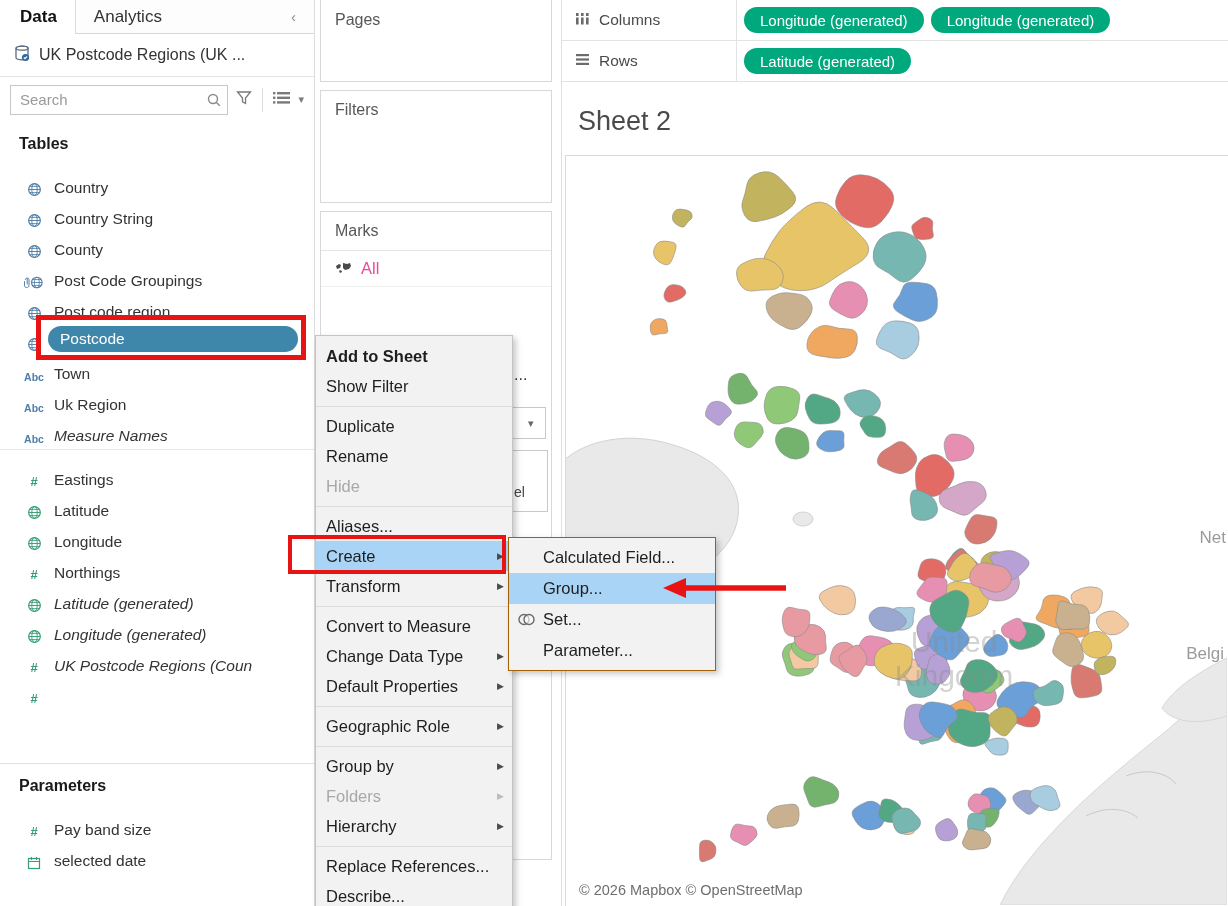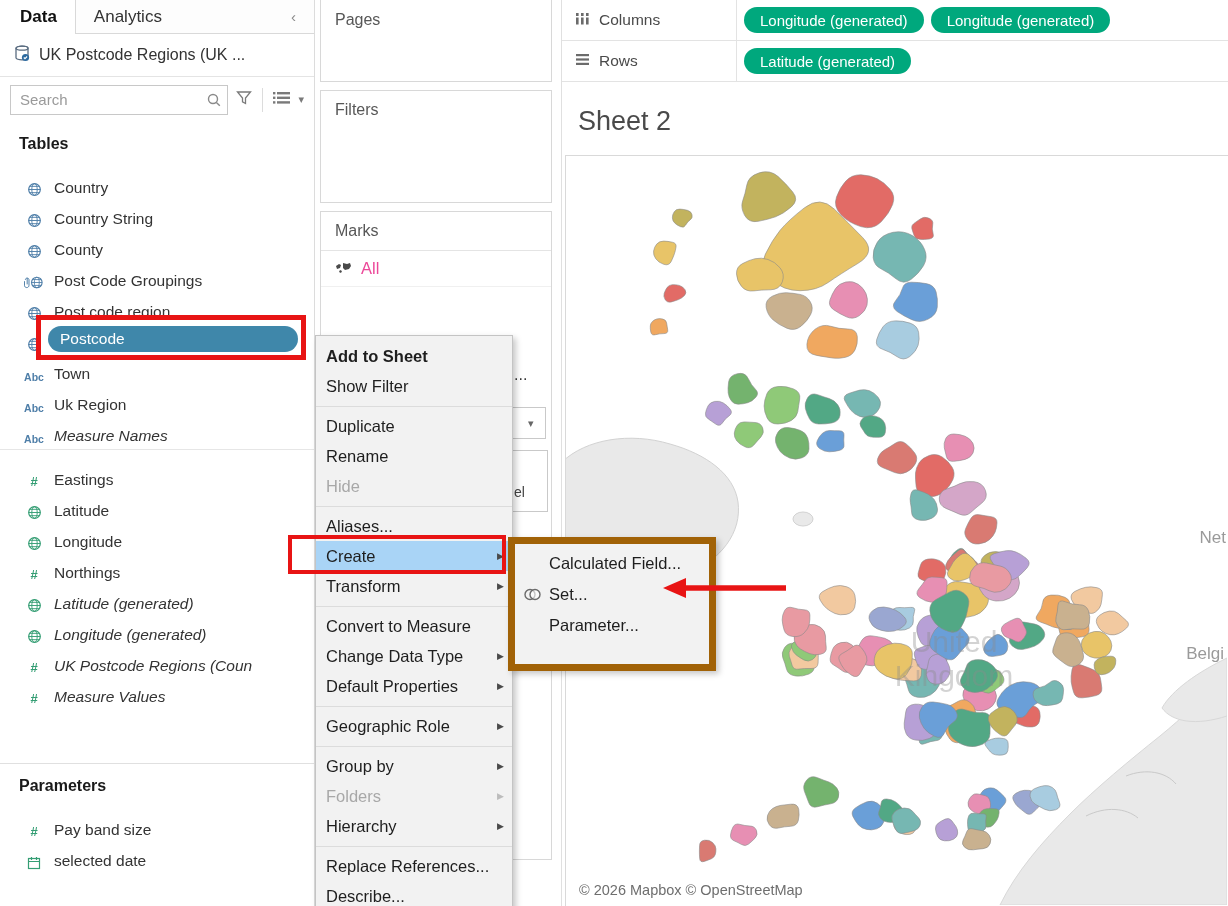--- a/index.html
+++ b/index.html
@@ -77,21 +77,21 @@
   .mi { height:30px; display:flex; align-items:center; padding:0 8px 0 10px;
     font-size:16.5px; color:#1e1e1e; cursor:default; }
   .mi .mi-label { flex:1; white-space:nowrap; }
   .mi.bold .mi-label { font-weight:bold; }
   .mi.dis { color:#a8a8a8; }
   .mi .mi-arrow { font-size:9px; color:#4a4a4a; }
   .mi.dis .mi-arrow { color:#bcbcbc; }
   .msep { height:10px; display:flex; align-items:center; }
   .msep div { width:100%; border-top:1px solid #dcdcdc; }
   .submenu { position:absolute; left:508px; top:537px; width:208px; height:134px;
-    background:#f2f2f2; border:7px solid #a16207; box-shadow:3px 3px 6px rgba(0,0,0,.22);
+    background:#f2f2f2; border:1px solid #a16207; box-shadow:3px 3px 6px rgba(0,0,0,.22);
     padding-top:4px; z-index:21; }
   .smi { height:31px; display:flex; align-items:center; font-size:16.5px; color:#1e1e1e; }
   .smi .gutter { width:34px; display:flex; justify-content:center; align-items:center; flex:none; }
   .smi .smi-label { white-space:nowrap; }
 
   
   .red-annot { position:absolute; border-style:solid; z-index:30; pointer-events:none; }
   #annot-arrow { position:absolute; z-index:31; pointer-events:none; }
 </style>
 </head>
@@ -289,21 +289,20 @@
         <div class="fieldrow italic">
           <span class="ficon">
             <span style="color:#359e74;font-weight:bold;font-size:13px;">#</span>
           </span>
           <span class="flabel">UK Postcode Regions (Coun</span>
         </div>
         <div class="fieldrow italic">
           <span class="ficon">
             <span style="color:#359e74;font-weight:bold;font-size:13px;">#</span>
           </span>
-          <span class="flabel">Measure Values</span>
         </div>
       </div>
     <div class="hdiv" id="params-div" style="margin-top:57px;"></div>
     <div class="sec-header">Parameters</div>
     <div id="params">
         <div class="fieldrow">
           <span class="ficon">
             <span style="color:#359e74;font-weight:bold;font-size:13px;">#</span>
           </span>
           <span class="flabel">Pay band size</span>
@@ -588,20 +587,24 @@
       </div>
       <div class="mi">
         <span class="mi-label">Describe...</span>
       </div>
     </div>
   <div class="submenu" id="ctxsub">
       <div class="smi">
         <span class="gutter"></span>
         <span class="smi-label">Calculated Field...</span>
       </div>
+      <div class="smi" style="background: rgb(169, 212, 246);">
+        <span class="gutter"></span>
+        <span class="smi-label">Group...</span>
+      </div>
       <div class="smi">
         <span class="gutter">
           <svg width="19" height="15" viewBox="0 0 19 15">
             <circle cx="7" cy="7.5" r="5" fill="none" stroke="#6a6a6a" stroke-width="1.4"></circle>
             <circle cx="12" cy="7.5" r="5" fill="#fff" fill-opacity="0.6" stroke="#6a6a6a" stroke-width="1.4"></circle>
           </svg>
         </span>
         <span class="smi-label">Set...</span>
       </div>
       <div class="smi">

